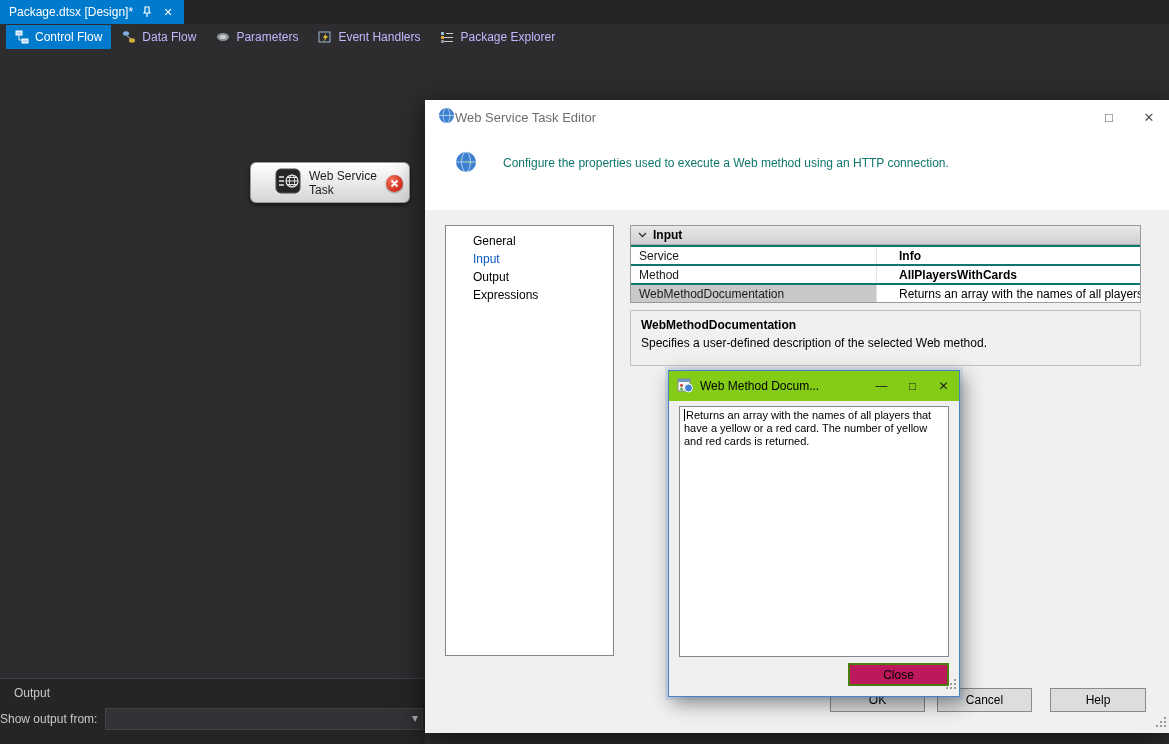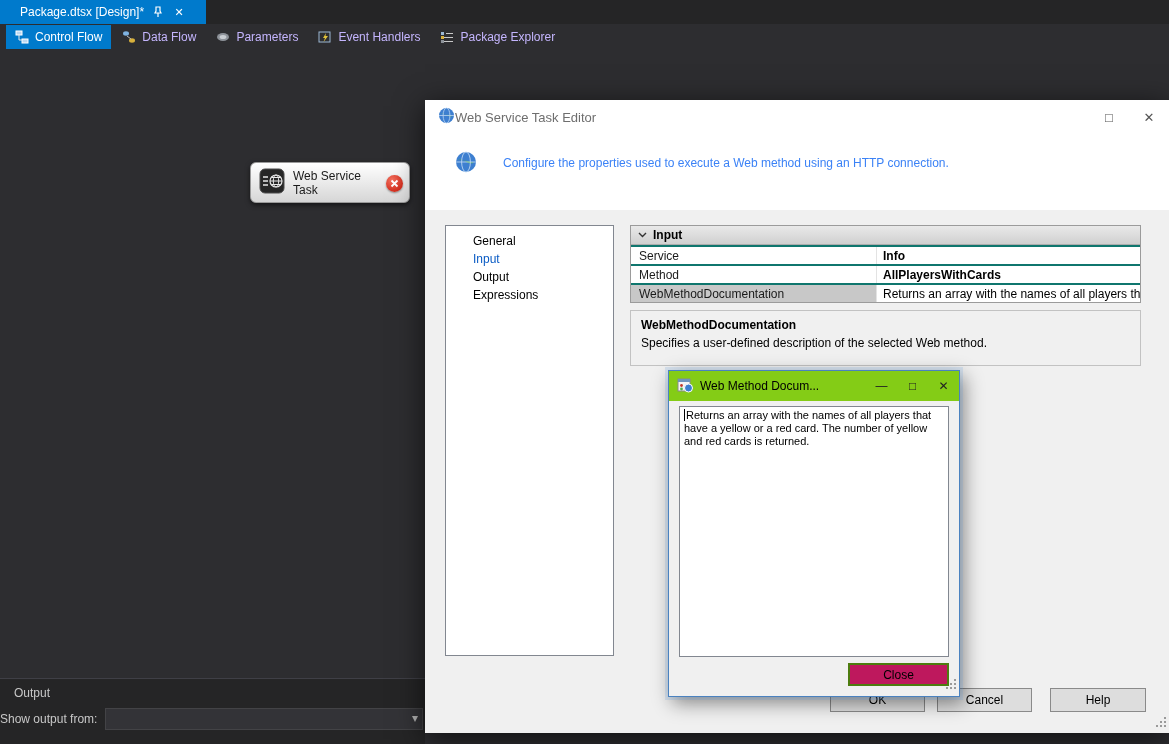--- a/index.html
+++ b/index.html
@@ -9,41 +9,41 @@
     font-family:"Liberation Sans", sans-serif;
     position:relative;
     overflow:hidden;
     color:#000;
   }
 
   
   .tabbar { position:absolute; top:0; left:0; right:0; height:24px; background:#252526; }
   .doc-tab {
     position:absolute; left:0; top:0; height:24px; background:#007acc; color:#fff;
-    display:flex; align-items:center; gap:7px; padding:0 20px; font-size:12px; cursor:default;
+    display:flex; align-items:center; gap:7px; padding:0 9px; font-size:12px; cursor:default;
   }
   .doc-tab .tabbtn { font-size:11px; color:#fff; width:14px; text-align:center; }
 
   .toolbar {
     position:absolute; top:24px; left:0; right:0; height:26px; background:#2d2d30;
     display:flex; align-items:center; padding-left:6px; gap:2px;
   }
   .tool-item {
     display:flex; align-items:center; gap:6px; color:#c4b5fd; font-size:12px;
     padding:0 9px; height:24px; white-space:nowrap;
   }
   .tool-item.active { background:#007acc; color:#fff; }
   .tool-item svg { display:block; }
 
   
   .task-node {
     position:absolute; left:250px; top:162px; width:160px; height:41px;
     border-radius:6px; background:linear-gradient(#ffffff,#d6d6d6);
     border:1px solid #9a9a9a; box-shadow:0 2px 5px rgba(0,0,0,.55);
-    display:flex; align-items:center; gap:8px; padding:0 30px 0 8px;
+    display:flex; align-items:center; gap:8px; padding:0 30px 0 24px;
     font-size:12px; color:#1b1b1b;
   }
   .task-node .error-badge {
     position:absolute; right:6px; top:12px; width:17px; height:17px; border-radius:50%;
     background:radial-gradient(circle at 35% 30%, #f4715f, #d32f1f 70%);
     display:flex; align-items:center; justify-content:center;
     box-shadow:0 1px 2px rgba(0,0,0,.4);
   }
 
   
@@ -69,21 +69,21 @@
     height:34px; background:#fff; display:flex; align-items:center; padding-left:13px;
   }
   .ed-title { color:#6e6e6e; font-size:13px; }
   .winbtns { margin-left:auto; display:flex; height:100%; }
   .winbtn {
     width:40px; height:100%; display:flex; align-items:center; justify-content:center;
     color:#555; font-size:13px;
   }
   .ed-banner { height:76px; background:#fff; position:relative; }
   .ed-banner .banner-globe { position:absolute; left:30px; top:17px; }
-  .ed-banner .banner-text { position:absolute; left:78px; top:22px; font-size:12px; color:#3b82f6; }
+  .ed-banner .banner-text { position:absolute; left:78px; top:22px; font-size:12px; color:#0f766e; }
 
   .nav-list {
     position:absolute; left:20px; top:125px; width:169px; height:431px;
     background:#fff; border:1px solid #828790; padding-top:6px;
   }
   .nav-item { padding:2px 4px 2px 27px; font-size:12px; color:#000; cursor:default; }
   .nav-item.selected { color:#0a5bc4; }
 
   .prop-grid {
     position:absolute; left:205px; top:125px; width:511px; background:#fff;
@@ -96,21 +96,21 @@
   }
   .prop-group-header svg { position:absolute; left:7px; top:6px; }
   .prop-row { display:flex; height:19px; border-top:2px solid #0f766e; }
   .prop-row:first-of-type { border-top:none; }
   .prop-name {
     width:246px; padding:2px 4px 0 8px; border-right:1px solid #e3e3e3;
     white-space:nowrap; overflow:hidden; color:#1a1a1a;
   }
   .prop-name.selected { background:#c8c8c8; }
   .prop-value {
-    flex:1; padding:2px 4px 0 6px; font-weight:bold; white-space:nowrap; overflow:hidden;
+    flex:1; padding:2px 4px 0 6px; font-weight:bold; white-space:nowrap; overflow:hidden;margin-left:16px;
   }
   .prop-value.normal { font-weight:normal; }
 
   .prop-help {
     position:absolute; left:205px; top:210px; width:511px; height:56px;
     border:1px solid #c2c2c2; background:#f0f0f0; padding:7px 10px;
   }
   .prop-help .help-title { font-weight:bold; margin-bottom:4px; }
 
   .ed-btn {

